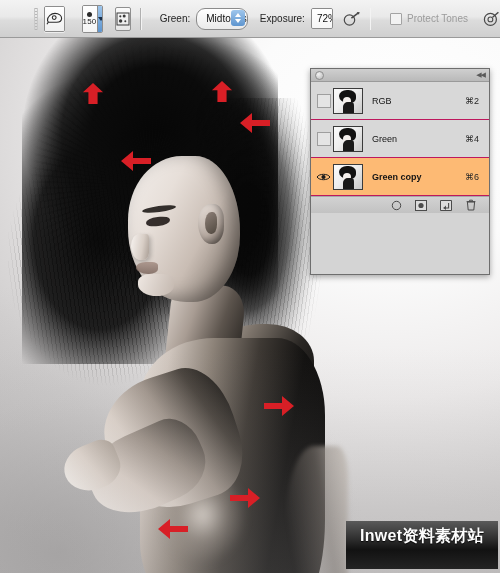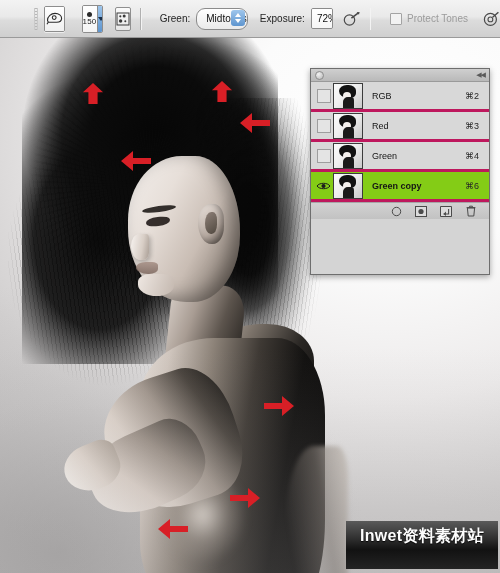--- a/index.html
+++ b/index.html
@@ -238,24 +238,24 @@
     border-right:1px solid #9d9d9d;white-space:nowrap;
   }
   .tab.active{background:#eeeeee;color:#101010;font-weight:bold;border-top:1px solid #dcdcdc;}
   .panel-menu{position:absolute;right:4px;bottom:3px;display:flex;align-items:center;gap:1px;}
   .pm-tri{width:0;height:0;border-left:3px solid transparent;border-right:3px solid transparent;border-top:4px solid #3a3a3a;}
   .pm-lines{display:flex;flex-direction:column;gap:1px;}
   .pm-lines i{display:block;width:7px;height:1px;background:#3a3a3a;}
 
   .ch-list{background:#d8d8d8;}
   .ch-row{
-    height:30px;display:flex;align-items:center;
-    border-bottom:3px solid #be185d;box-sizing:border-box;padding-left:3px;
-  }
-  .ch-row.selected{background:#84cc16;justify-content:center;}
+    height:38px;display:flex;align-items:center;
+    border-bottom:1px solid #be185d;box-sizing:border-box;padding-left:3px;
+  }
+  .ch-row.selected{background:#fdba74;justify-content:center;}
   .eye-cell{width:19px;display:flex;align-items:center;justify-content:center;}
   .eye-box{width:12px;height:12px;border:1px solid #9e9e9e;background:#e4e4e4;}
   .eye-on{width:15px;height:11px;display:flex;align-items:center;justify-content:center;}
   .thumb{
     width:28px;height:24px;border:1px solid #3b3b3b;background:#fff;
     display:block;flex:0 0 auto;overflow:hidden;position:relative;
   }
   .thumb .t-bg{position:absolute;inset:0;background:linear-gradient(135deg,#fbfbfb 0%,#efefef 45%,#c9c9c9 100%);}
   .thumb .t-hair{position:absolute;left:5px;top:1px;width:17px;height:13px;border-radius:52% 48% 40% 60%;background:#121212;}
   .thumb .t-face{position:absolute;left:9px;top:8px;width:8px;height:8px;border-radius:50%;background:#f4f0ed;}
@@ -453,33 +453,20 @@
           <span class="eye-box"></span>
         </span>
         <span class="thumb">
           <i class="t-bg"></i>
           <i class="t-hair"></i>
           <i class="t-face"></i>
           <i class="t-body"></i>
         </span>
         <span class="ch-name">RGB</span>
         <span class="ch-key">⌘2</span>
-      </div>
-      <div class="ch-row">
-        <span class="eye-cell">
-          <span class="eye-box"></span>
-        </span>
-        <span class="thumb">
-          <i class="t-bg"></i>
-          <i class="t-hair"></i>
-          <i class="t-face"></i>
-          <i class="t-body"></i>
-        </span>
-        <span class="ch-name">Red</span>
-        <span class="ch-key">⌘3</span>
       </div>
       <div class="ch-row">
         <span class="eye-cell">
           <span class="eye-box"></span>
         </span>
         <span class="thumb">
           <i class="t-bg"></i>
           <i class="t-hair"></i>
           <i class="t-face"></i>
           <i class="t-body"></i>

